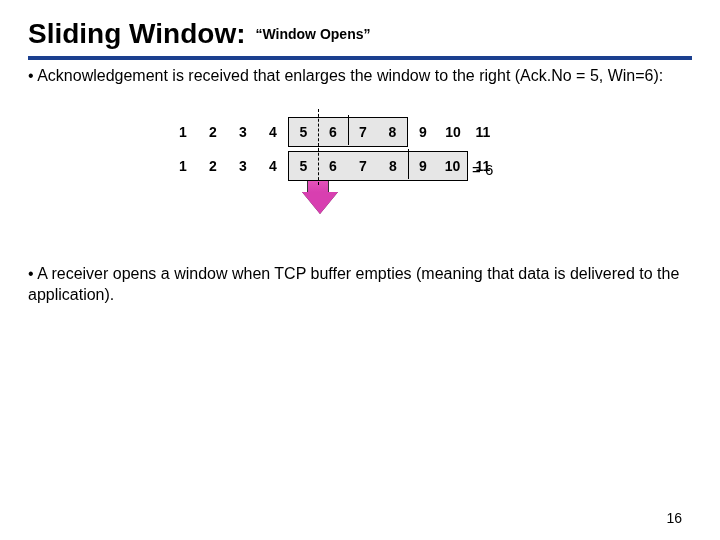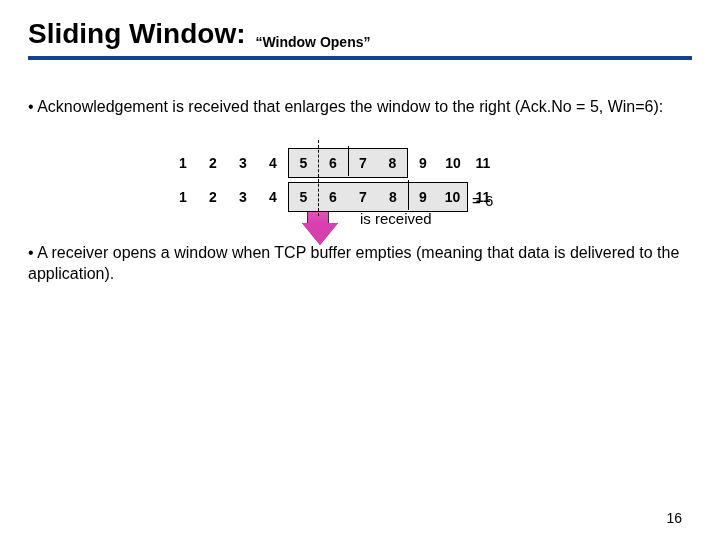--- a/index.html
+++ b/index.html
@@ -10,33 +10,33 @@
     background: #fff;
     font-family: Arial, Helvetica, sans-serif;
     color: #000;
     position: relative;
     overflow: hidden;
   }
   .slide { padding: 18px 28px 0 28px; }
   .title-line {
     display: flex;
     gap: 10px;
-    align-items: flex-end;
+    align-items: center;
     font-weight: bold;
     padding-bottom: 6px;
     border-bottom: 4px solid #1b3f8f;
   }
   .title-main { font-size: 28px; }
   .title-sub  { font-size: 14px; }
   .bullet {
-    margin-top: 36px;
+    margin-top: 5px;
     font-size: 16px;
     line-height: 1.35;
   }
-  .bullet2 { margin-top: 28px; }
+  .bullet2 { margin-top: 80px; }
   .diagram-wrap {
     margin: 28px 0 0 140px;
     width: 420px;
     position: relative;
   }
   .row {
     display: flex;
     align-items: center;
     position: relative;
     height: 34px;
@@ -137,21 +137,20 @@
       <div class="dashed"></div>
       <div class="divV" style="left:180px"></div>
     </div>
 
     <div class="arrow-box">
       <div class="arrow-stem"></div>
       <div class="arrow-head"></div>
     </div>
     <div class="ack-label">
       <div>Ack.No = 5, Win = 6</div>
-      <div>is received</div>
     </div>
 
     <div class="row row2">
       <div class="num">1</div>
       <div class="num">2</div>
       <div class="num">3</div>
       <div class="num">4</div>
       <div class="num inwin winL">5</div>
       <div class="num inwin">6</div>
       <div class="num inwin">7</div>

